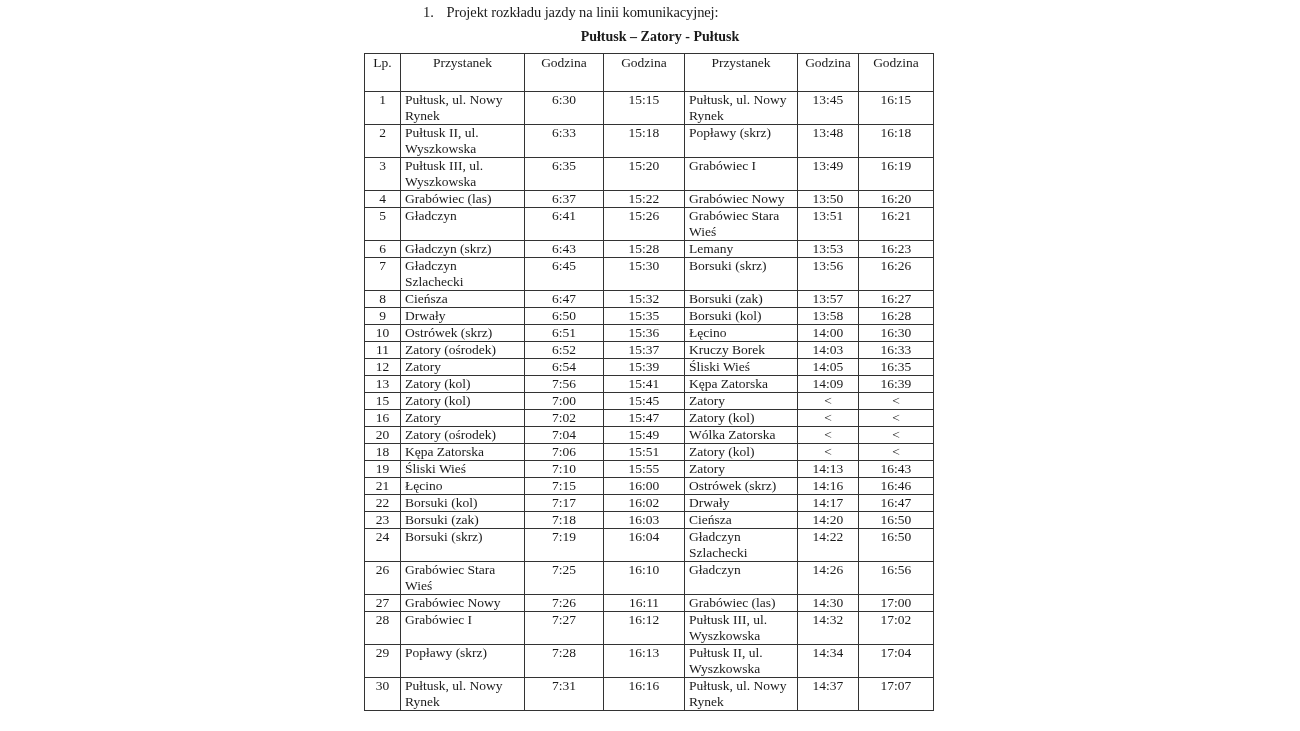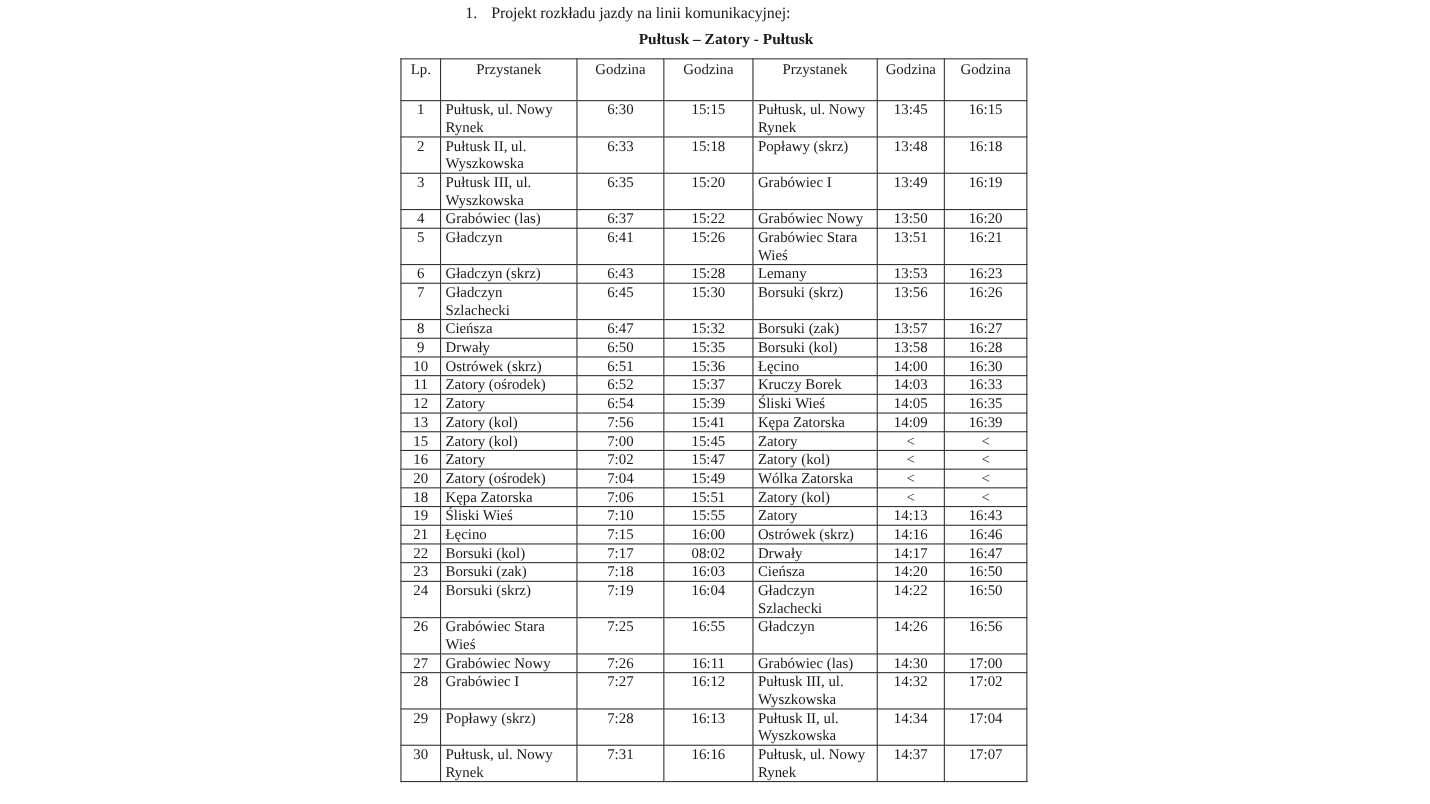--- a/index.html
+++ b/index.html
@@ -238,21 +238,21 @@
         <td class="time">7:15</td>
         <td class="time">16:00</td>
         <td class="stop">Ostrówek (skrz)</td>
         <td class="time">14:16</td>
         <td class="time">16:46</td>
       </tr>
       <tr class="r1">
         <td class="lp">22</td>
         <td class="stop">Borsuki (kol)</td>
         <td class="time">7:17</td>
-        <td class="time">08:02</td>
+        <td class="time">16:02</td>
         <td class="stop">Drwały</td>
         <td class="time">14:17</td>
         <td class="time">16:47</td>
       </tr>
       <tr class="r1">
         <td class="lp">23</td>
         <td class="stop">Borsuki (zak)</td>
         <td class="time">7:18</td>
         <td class="time">16:03</td>
         <td class="stop">Cieńsza</td>
@@ -265,21 +265,21 @@
         <td class="time">7:19</td>
         <td class="time">16:04</td>
         <td class="stop">Gładczyn Szlachecki</td>
         <td class="time">14:22</td>
         <td class="time">16:50</td>
       </tr>
       <tr class="r2">
         <td class="lp">26</td>
         <td class="stop">Grabówiec Stara Wieś</td>
         <td class="time">7:25</td>
-        <td class="time">16:55</td>
+        <td class="time">16:10</td>
         <td class="stop">Gładczyn</td>
         <td class="time">14:26</td>
         <td class="time">16:56</td>
       </tr>
       <tr class="r1">
         <td class="lp">27</td>
         <td class="stop">Grabówiec Nowy</td>
         <td class="time">7:26</td>
         <td class="time">16:11</td>
         <td class="stop">Grabówiec (las)</td>

